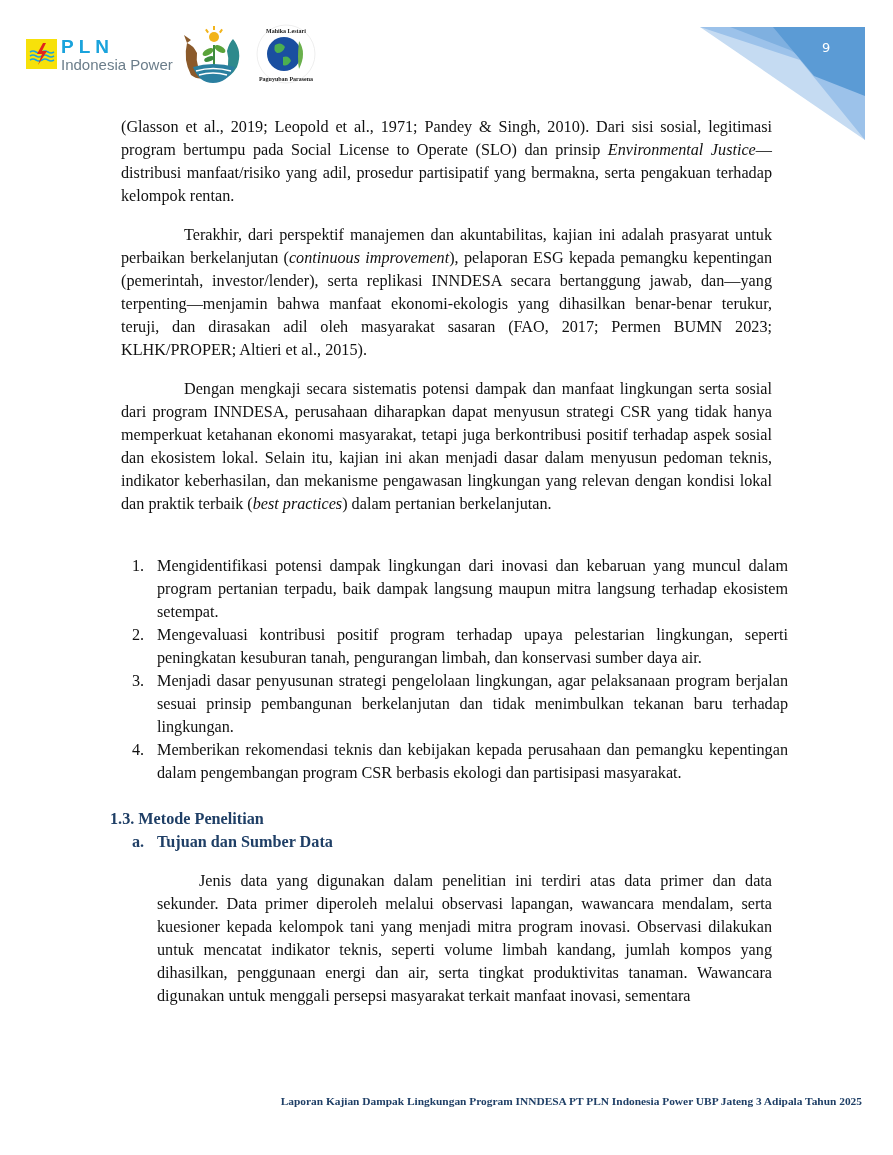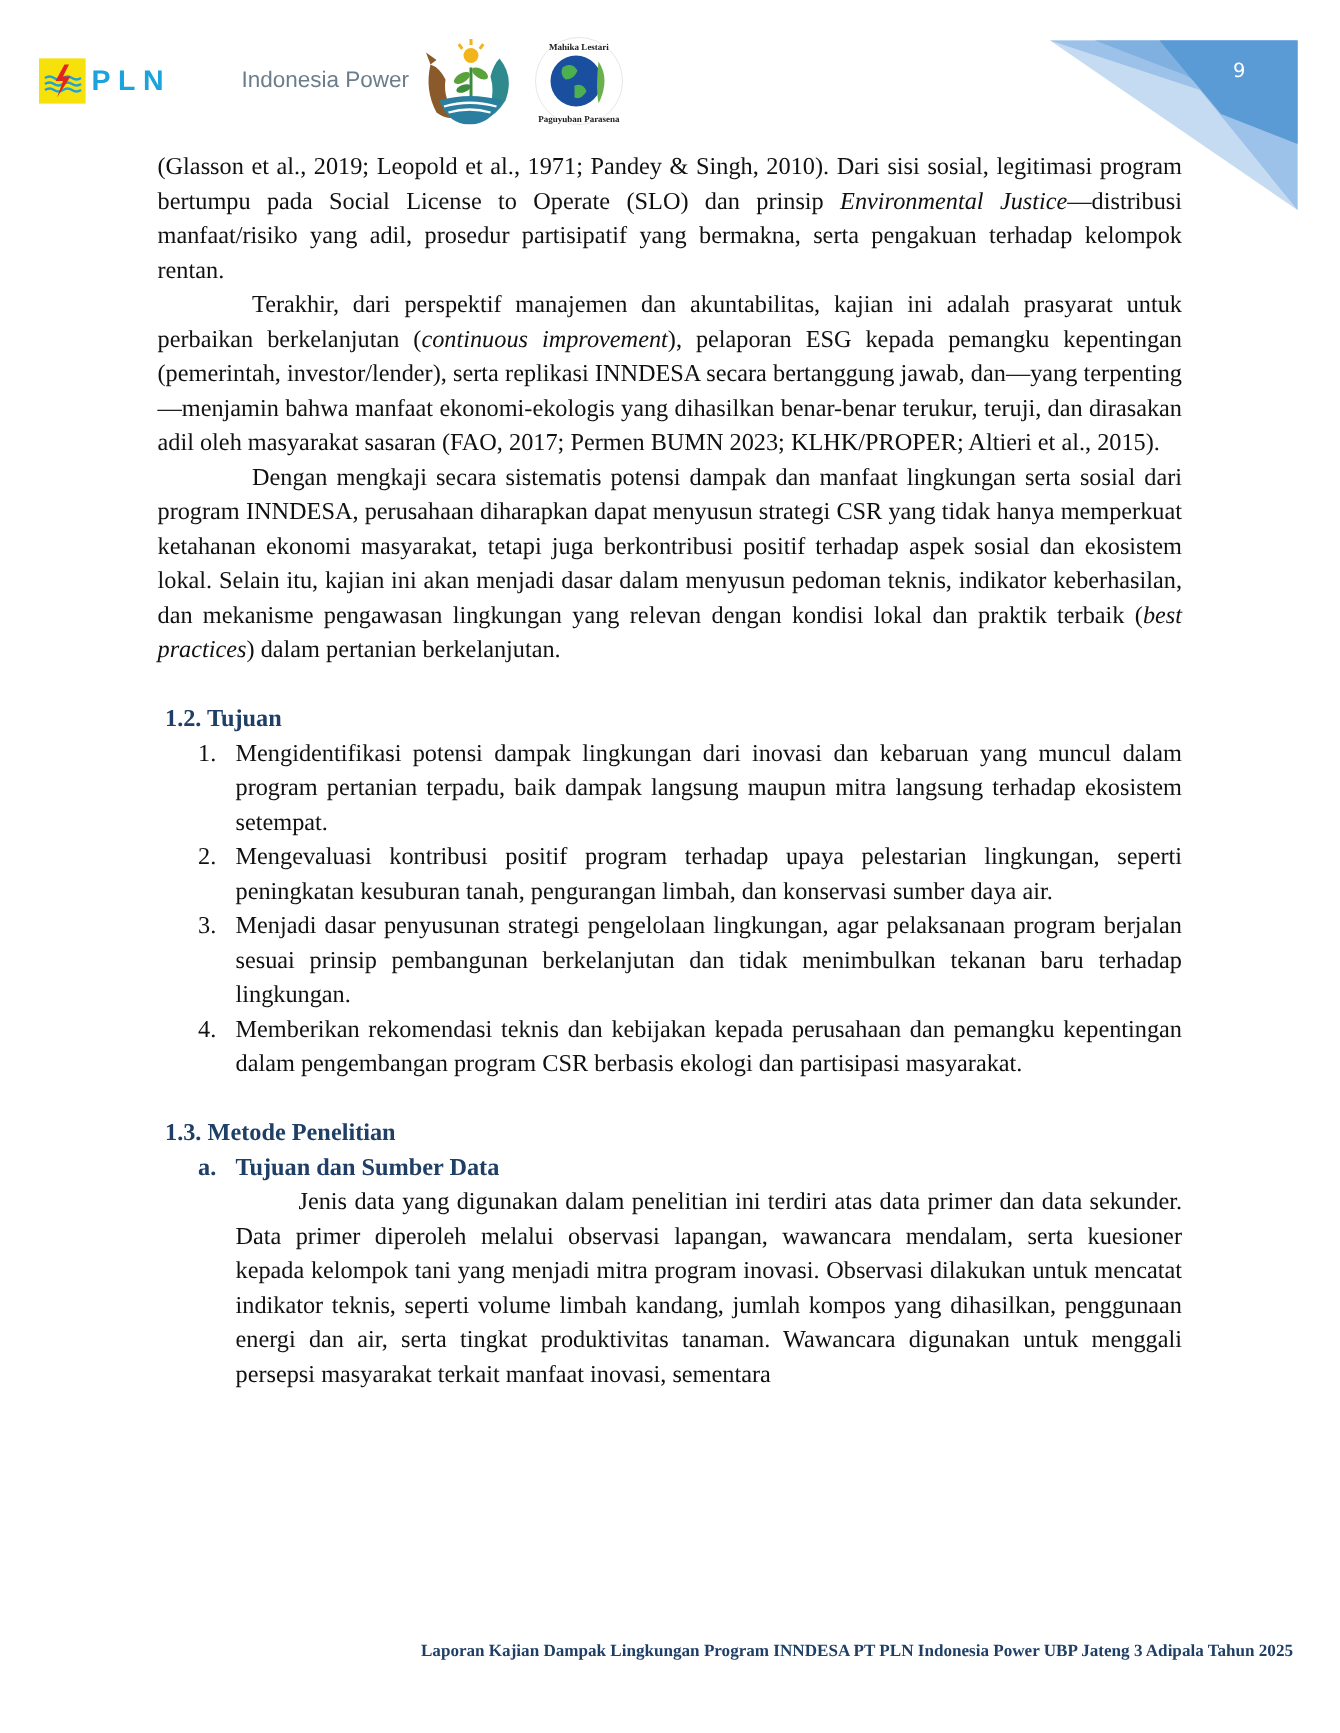--- a/index.html
+++ b/index.html
@@ -5,32 +5,32 @@
   html, body { margin: 0; padding: 0; background: #ffffff; }
   body { width: 893px; height: 1155px; position: relative; overflow: hidden;
          font-family: "Liberation Serif", serif; color: #111; }
   .page { position: absolute; left: 0; top: 0; width: 893px; height: 1155px; }
 
   
   .header-logos { position: absolute; left: 26px; top: 24px; height: 60px; display: flex; align-items: center; }
   .pln-logo { display: flex; align-items: center; }
   .pln-mark { width: 31px; height: 30px; background: #f7e10a; position: relative; margin-right: 4px; }
   .pln-mark svg { position: absolute; left: 0; top: 0; }
-  .pln-text { display: flex; flex-direction: row; line-height: 1; gap: 47px; }
+  .pln-text { display: flex; flex-direction: column; line-height: 1; }
   .pln-text .pln-brand { font-family: "Liberation Sans", sans-serif; font-weight: bold; color: #1aa3dc; font-size: 19px; letter-spacing: 5px; }
   .pln-text .pln-sub { font-family: "Liberation Sans", sans-serif; color: #6b7d8a; font-size: 15px; margin-top: 1px; text-align: right; }
   .logo-inndesa { margin-left: 8px; width: 64px; height: 58px; }
   .logo-mahika { margin-left: 10px; width: 62px; height: 62px; }
 
   .corner-decor { position: absolute; right: 0; top: 0; width: 213px; height: 150px; }
   .page-number { position: absolute; left: 822px; top: 40px; color: #ffffff; font-family: "DejaVu Sans", sans-serif; font-size: 13px; }
 
   
   .content { position: absolute; left: 105px; top: 100px; width: 683px; font-size: 16.2px; line-height: 23px; }
-  .para { text-align: justify; margin: 0; }
+  .para { text-align: justify; margin: 16px; }
   .indent { text-indent: 63px; }
   .section-heading { font-weight: bold; color: #1f3f66; font-size: 16.2px; margin: 0; }
   .subsection-heading { font-weight: bold; color: #1f3f66; font-size: 16.2px; margin: 0; display: flex; }
   .subsection-heading .marker { width: 25px; flex: none; }
   ol.objectives { margin: 0; padding: 0; list-style: none; }
   ol.objectives li { display: flex; text-align: justify; }
   ol.objectives li .num { width: 25px; flex: none; text-align: left; }
   ol.objectives li .txt { flex: 1; }
   em { font-style: italic; }
 
@@ -99,21 +99,20 @@
   <div class="content">
 
     <p class="para"><span>(Glasson et al., 2019; Leopold et al., 1971; Pandey &amp; Singh, 2010). Dari sisi sosial, legitimasi program bertumpu pada Social License to Operate (SLO) dan prinsip </span><em>Environmental Justice</em><span>—distribusi manfaat/risiko yang adil, prosedur partisipatif yang bermakna, serta pengakuan terhadap kelompok rentan.</span></p>
 
     <p class="para indent"><span>Terakhir, dari perspektif manajemen dan akuntabilitas, kajian ini adalah prasyarat untuk perbaikan berkelanjutan (</span><em>continuous improvement</em><span>), pelaporan ESG kepada pemangku kepentingan (pemerintah, investor/lender), serta replikasi INNDESA secara bertanggung jawab, dan—yang terpenting—menjamin bahwa manfaat ekonomi-ekologis yang dihasilkan benar-benar terukur, teruji, dan dirasakan adil oleh masyarakat sasaran (FAO, 2017; Permen BUMN 2023; KLHK/PROPER; Altieri et al., 2015).</span></p>
 
     <p class="para indent"><span>Dengan mengkaji secara sistematis potensi dampak dan manfaat lingkungan serta sosial dari program INNDESA, perusahaan diharapkan dapat menyusun strategi CSR yang tidak hanya memperkuat ketahanan ekonomi masyarakat, tetapi juga berkontribusi positif terhadap aspek sosial dan ekosistem lokal. Selain itu, kajian ini akan menjadi dasar dalam menyusun pedoman teknis, indikator keberhasilan, dan mekanisme pengawasan lingkungan yang relevan dengan kondisi lokal dan praktik terbaik (</span><em>best practices</em><span>) dalam pertanian berkelanjutan.</span></p>
 
     <div style="height:23px"></div>
 
-    <h2 class="section-heading" style="margin-left:5px;">1.2. Tujuan</h2>
 
     <ol class="objectives" style="margin-left:27px;">
       <li>
           <span class="num">1.</span>
           <span class="txt">Mengidentifikasi potensi dampak lingkungan dari inovasi dan kebaruan yang muncul dalam program pertanian terpadu, baik dampak langsung maupun mitra langsung terhadap ekosistem setempat.</span>
         </li>
       <li>
           <span class="num">2.</span>
           <span class="txt">Mengevaluasi kontribusi positif program terhadap upaya pelestarian lingkungan, seperti peningkatan kesuburan tanah, pengurangan limbah, dan konservasi sumber daya air.</span>
         </li>

